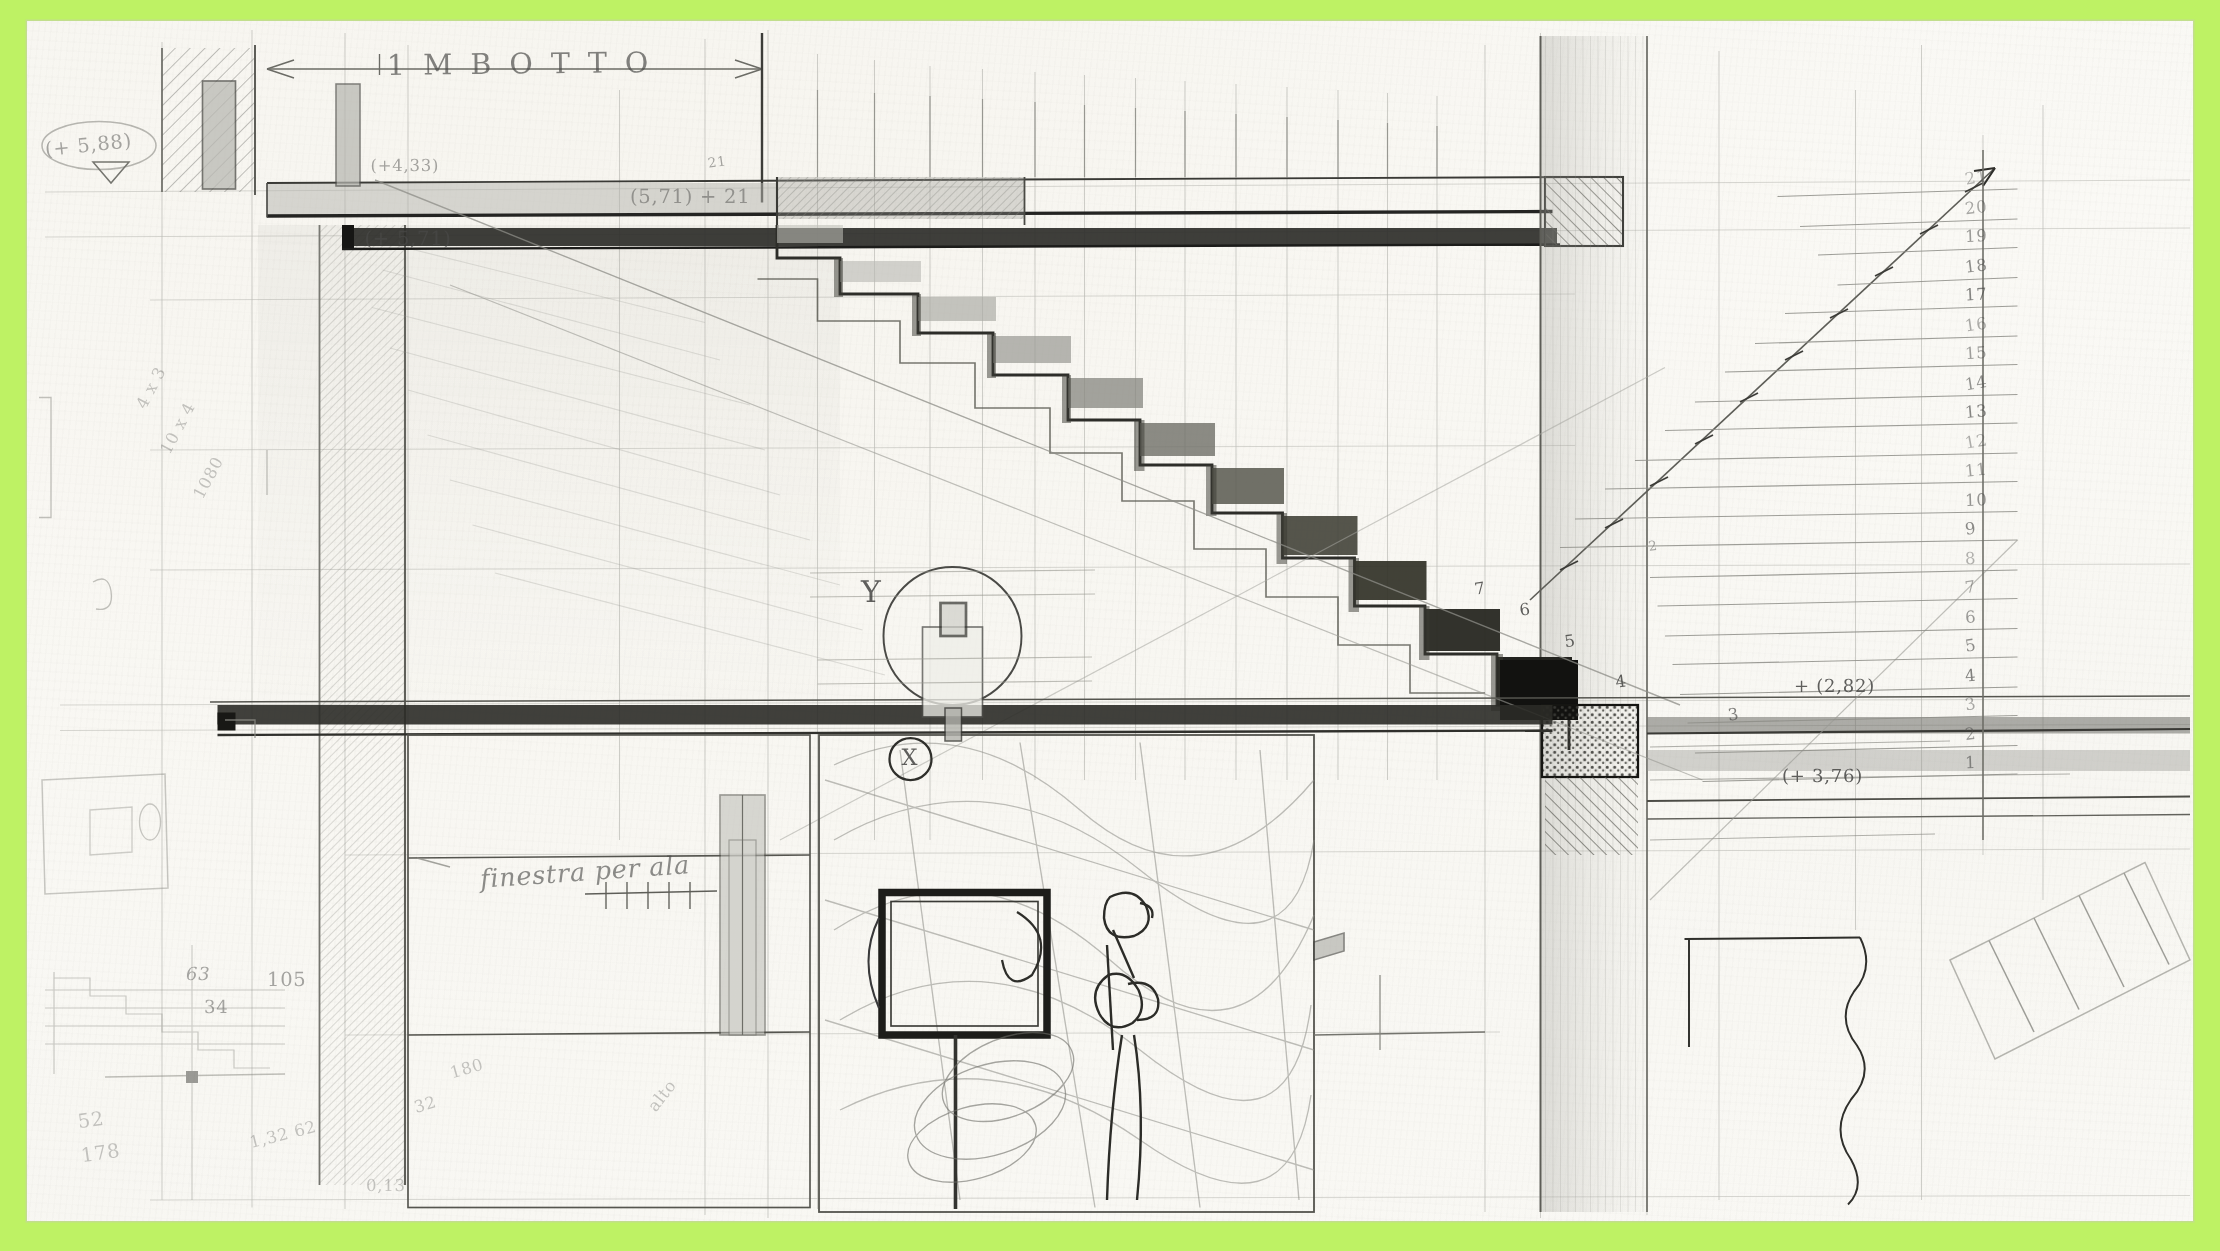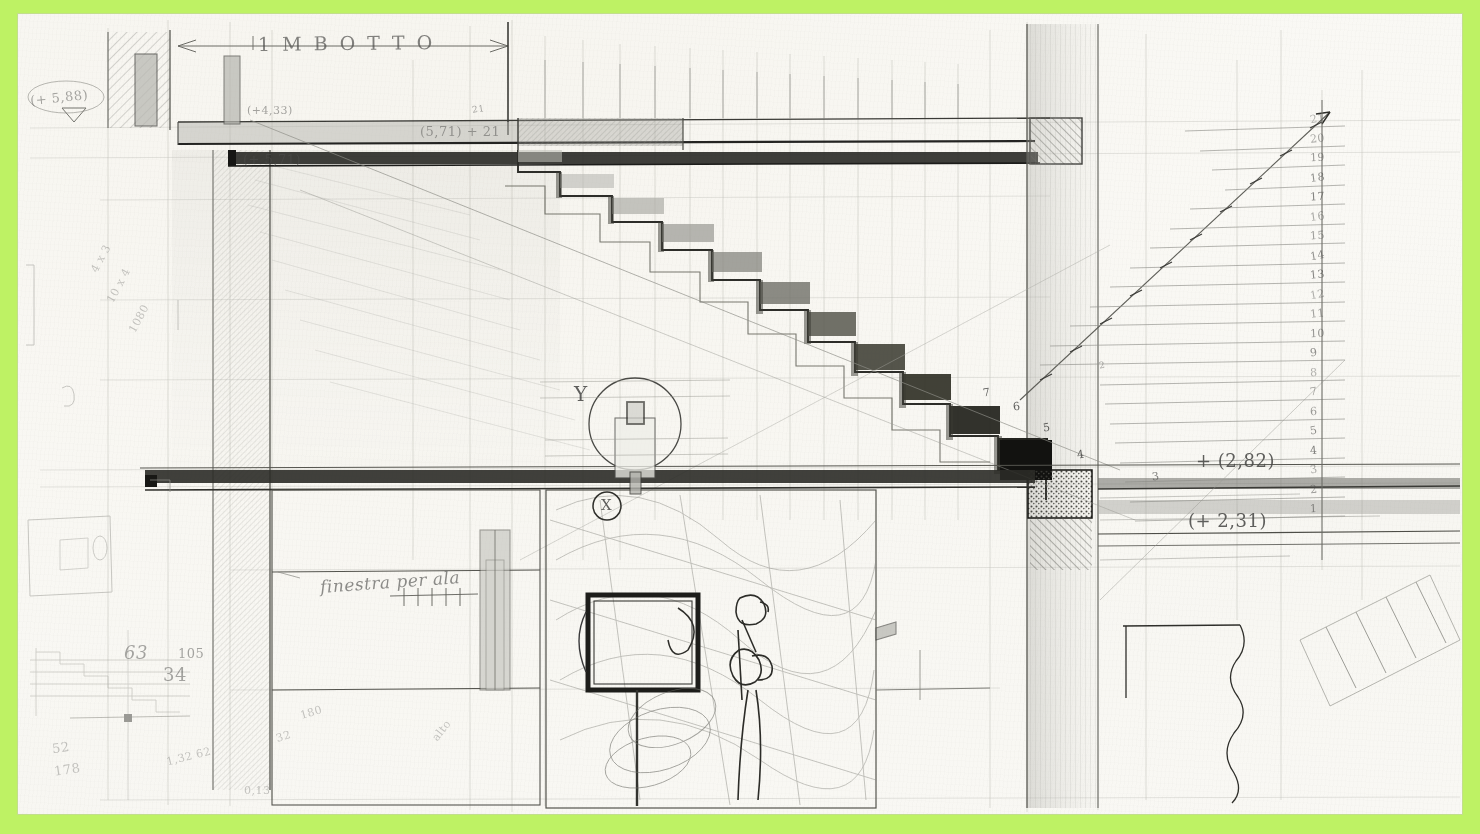--- a/index.html
+++ b/index.html
@@ -33,21 +33,21 @@
     color:#4a4a48;white-space:nowrap;letter-spacing:.5px;
   }
   .hand.ital{font-style:italic;}
   .vfaint{opacity:.30;}
   .faint{opacity:.48;}
   .mid{opacity:.68;}
   .strong{opacity:.88;}
   .tiny{font-size:9px;}
   .sm{font-size:11px;}
   .md{font-size:13px;}
-  .lg{font-size:18px;}
+  .lg{font-size:12px;}
   .xl{font-size:19px;letter-spacing:3px;}
   .num{font-family:"DejaVu Serif",serif;font-size:11px;color:#4c4c4a;}
 </style>
 </head>
 <body>
 
 <div id="sheet">
   <div class="paper"></div>
 
   <svg class="layer" width="1480" height="834" viewBox="0 0 1480 834">
@@ -450,21 +450,21 @@
     </g>
   </svg>
 
   <div class="hand xl mid" style="left:258px;top:32px;transform:rotate(-0.6deg);">1 M B O T T O</div>
 
   <div class="hand md faint" style="left:30px;top:90px;transform:rotate(-6deg);">(+ 5,88)</div>
   <div class="hand sm faint" style="left:247px;top:104px;">(+4,33)</div>
   <div class="hand md mid" style="left:243px;top:136px;margin-top:16px;">(+ 5,71)</div>
   <div class="hand md faint" style="left:420px;top:124px;">(5,71) + 21</div>
   <div class="hand lg strong" style="left:1196px;top:450px;">+ (2,82)</div>
-  <div class="hand lg strong" style="left:1188px;top:510px;">(+ 2,31)</div>
+  <div class="hand lg strong" style="left:1188px;top:510px;">(+ 3,76)</div>
 
   <div class="hand lg strong" style="left:574px;top:382px;font-size:20px;">Y</div>
   <div class="hand md strong" style="left:601px;top:496px;font-size:15px;">X</div>
 
   <div class="hand sm strong" style="left:983px;top:386px;transform:rotate(-8deg);">7</div>
   <div class="hand sm strong" style="left:1013px;top:400px;transform:rotate(-8deg);">6</div>
   <div class="hand sm strong" style="left:1043px;top:421px;transform:rotate(-8deg);">5</div>
   <div class="hand sm strong" style="left:1077px;top:448px;transform:rotate(-8deg);">4</div>
   <div class="hand sm mid" style="left:1152px;top:470px;transform:rotate(-8deg);">3</div>
   <div class="hand tiny faint" style="left:1099px;top:360px;transform:rotate(-8deg);">2</div>
@@ -497,21 +497,21 @@
   <div class="hand ital" style="left:320px;top:572px;font-size:17px;transform:rotate(-4deg);opacity:.62;">
     <span>finestra
 per ala</span>
   </div>
 
   <div class="hand sm vfaint" style="left:86px;top:252px;transform:rotate(-62deg);">4 x 3</div>
   <div class="hand sm vfaint" style="left:100px;top:279px;transform:rotate(-62deg);">10 x 4</div>
   <div class="hand sm vfaint" style="left:124px;top:312px;transform:rotate(-62deg);">1080</div>
 
   <div class="hand lg faint" style="left:124px;top:642px;font-style:italic;">63</div>
-  <div class="hand lg faint" style="left:136px;top:664px;margin-left:27px;">34</div>
+  <div class="hand lg faint" style="left:136px;top:664px;">34</div>
   <div class="hand md faint" style="left:178px;top:646px;">105</div>
   <div class="hand md vfaint" style="left:52px;top:740px;transform:rotate(-8deg);">52</div>
   <div class="hand md vfaint" style="left:54px;top:762px;transform:rotate(-8deg);">178</div>
   <div class="hand sm vfaint" style="left:166px;top:750px;transform:rotate(-14deg);">1,32  62</div>
   <div class="hand sm vfaint" style="left:300px;top:706px;transform:rotate(-16deg);">180</div>
   <div class="hand sm vfaint" style="left:276px;top:730px;transform:rotate(-16deg);">32</div>
   <div class="hand sm vfaint" style="left:430px;top:724px;transform:rotate(-52deg);">alto</div>
   <div class="hand sm vfaint" style="left:244px;top:784px;">0,13</div>
 </div>
 

